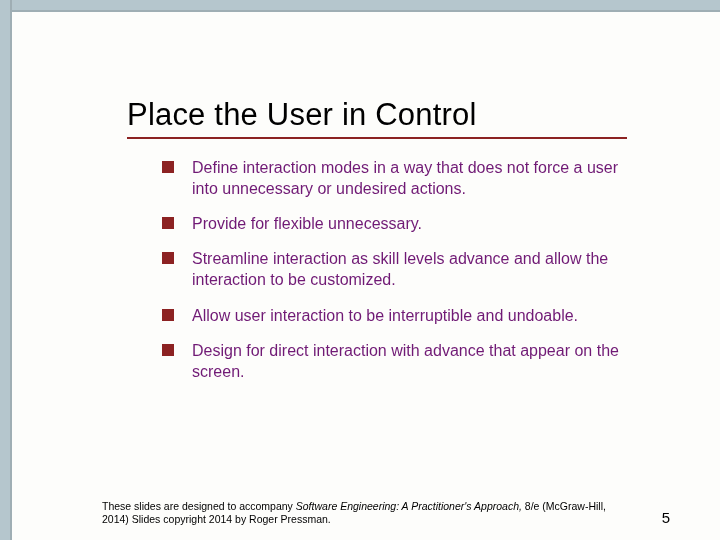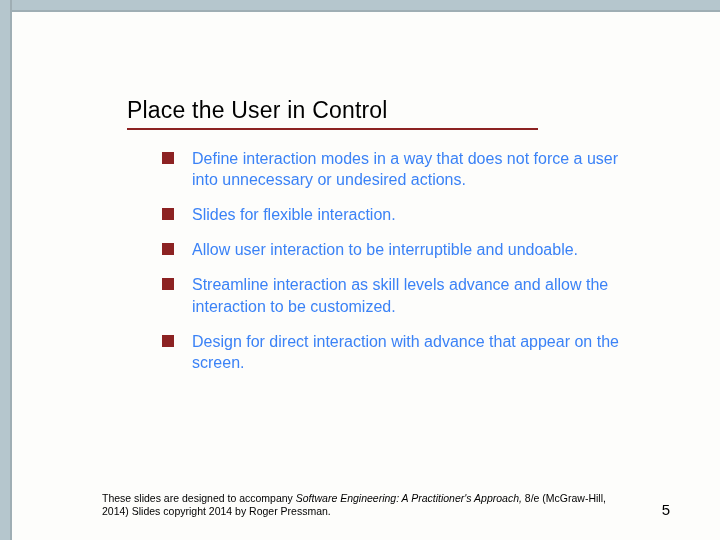--- a/index.html
+++ b/index.html
@@ -29,55 +29,55 @@
   .slide {
     position: absolute;
     top: 12px; left: 12px;
     right: 0; bottom: 0;
     padding: 0;
   }
   .title-block {
     padding: 85px 0 0 115px;
   }
   h1 {
-    font-size: 23px;
+    font-size: 31px;
     font-weight: 400;
     color: #000;
     letter-spacing: 0.2px;
     border-bottom: 2px solid #8c2222;
     display: inline-block;
     padding-bottom: 4px;
     padding-right: 150px;
   }
   .body-block {
     padding: 18px 80px 0 150px;
   }
   ul.points {
     list-style: none;
   }
   ul.points li {
     position: relative;
     font-size: 16px;
     line-height: 1.32;
-    color: #3b82f6;
+    color: #701a75;
     padding-left: 30px;
     margin-bottom: 14px;
   }
   ul.points li::before {
     content: "";
     position: absolute;
     left: 0;
     top: 4px;
     width: 12px;
     height: 12px;
     background: #8c2222;
   }
   .footer {
     position: absolute;
-    bottom: 22px;
+    bottom: 14px;
     left: 90px;
     right: 50px;
     display: flex;
     align-items: flex-end;
     justify-content: space-between;
     gap: 16px;
   }
   .footer-text {
     font-size: 10.5px;
     line-height: 1.25;
@@ -101,23 +101,23 @@
 
 <div class="slide">
 
   <div class="title-block">
     <h1>Place the User in Control</h1>
   </div>
 
   <div class="body-block">
     <ul class="points">
       <li>Define interaction modes in a way that does not force a user into unnecessary or undesired actions.</li>
-      <li>Slides for flexible interaction.</li>
+      <li>Provide for flexible unnecessary.</li>
+      <li>Streamline interaction as skill levels advance and allow the interaction to be customized.</li>
       <li>Allow user interaction to be interruptible and undoable.</li>
-      <li>Streamline interaction as skill levels advance and allow the interaction to be customized.</li>
       <li>Design for direct interaction with advance that appear on the screen.</li>
     </ul>
   </div>
 
   <div class="footer">
     <div class="footer-text">
       <span>These slides are designed to accompany </span><span class="book-title">Software Engineering: A Practitioner's Approach,</span><span> 8/e (McGraw-Hill, 2014) Slides copyright 2014 by Roger Pressman.</span>
     </div>
     <div class="page-num">5</div>
   </div>

